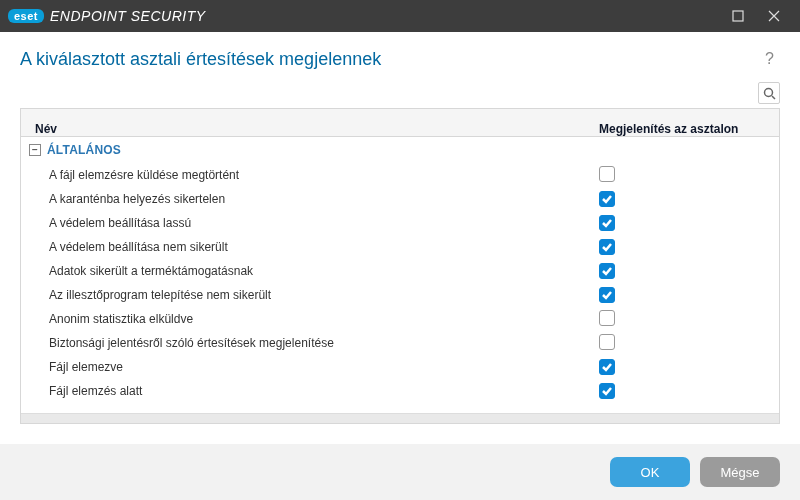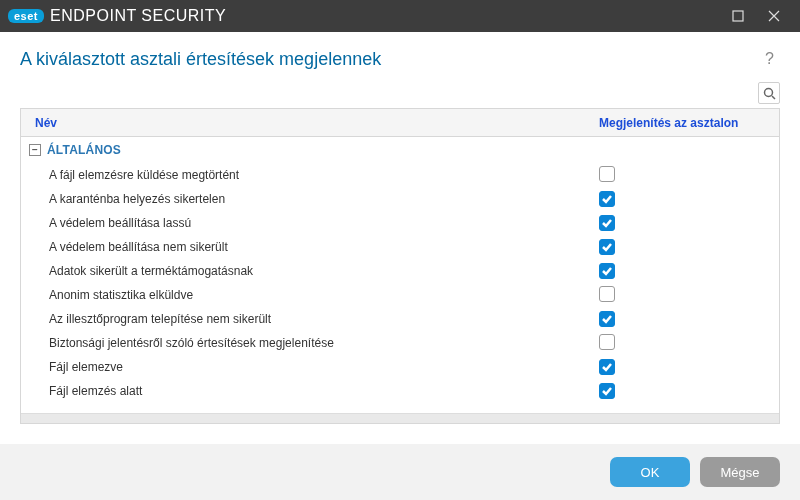--- a/index.html
+++ b/index.html
@@ -3,35 +3,35 @@
 <meta charset="utf-8">
 <style>
   * { box-sizing: border-box; margin: 0; padding: 0; font-family: "Segoe UI", Arial, sans-serif; }
   html, body { width: 800px; height: 500px; overflow: hidden; background: #fff; }
 
   .titlebar {
     height: 32px; background: #3d3d3d; color: #fff; display: flex; align-items: center;
     padding: 0 8px; font-size: 12px; letter-spacing: .5px;
   }
   .brand-box { background: #0a9ed9; color: #fff; border-radius: 6px; padding: 1px 6px; font-weight: 700; font-size: 11px; margin-right: 6px; }
-  .prod-name { font-weight: 400; font-size: 16px; }
+  .prod-name { font-weight: 400; font-size: 14px; font-style: italic; }
   .titlebar-spacer { flex: 1; }
   .win-btn { width: 36px; height: 32px; display: inline-flex; align-items: center; justify-content: center; color: #ddd; cursor: pointer; }
   .win-btn svg { width: 12px; height: 12px; stroke: #ddd; stroke-width: 1.2; fill: none; }
 
   .header-row { display: flex; align-items: center; padding: 14px 20px 10px 20px; }
   .page-title { font-size: 18px; color: #0369a1; flex: 1; }
   .help-q { color: #888; font-size: 16px; cursor: pointer; padding: 4px 6px; }
 
   .toolbar-row { display: flex; justify-content: flex-end; padding: 0 20px 4px 20px; }
   .search-ic { width: 22px; height: 22px; border: 1px solid #cfcfcf; border-radius: 2px; display: flex; align-items: center; justify-content: center; cursor: pointer; }
   .search-ic svg { width: 13px; height: 13px; stroke: #666; stroke-width: 1.5; fill: none; }
 
   .grid-wrap { margin: 0 20px; border: 1px solid #d7d7d7; height: 316px; display: flex; flex-direction: column; position: relative; }
-  .grid-head { display: flex; background: #f5f5f5; border-bottom: 1px solid #d7d7d7; font-size: 12px; font-weight: 600; color: #1d4ed8; height: 28px; align-items: center; }
+  .grid-head { display: flex; background: #f5f5f5; border-bottom: 1px solid #d7d7d7; font-size: 12px; font-weight: 600; color: #0f172a; height: 28px; align-items: flex-end; }
   .col-name { flex: 1; padding-left: 14px; }
   .col-show { width: 180px; }
   .grid-body { flex: 1; overflow-y: auto; overflow-x: hidden; font-size: 12px; color: #333; }
 
   .group-row { display: flex; align-items: center; height: 26px; padding-left: 4px; color: #2b77b3; font-weight: 700; font-size: 12px; letter-spacing: .2px; }
   .exp-icon { width: 12px; height: 12px; border: 1px solid #888; display: inline-flex; align-items: center; justify-content: center; margin: 0 6px 0 4px; font-size: 10px; line-height: 1; color: #555; cursor: pointer; background: #fff; }
 
   .data-row { display: flex; align-items: center; height: 24px; }
   .data-row .col-name { padding-left: 28px; }
   .chk { width: 16px; height: 16px; border: 1px solid #9a9a9a; border-radius: 3px; display: inline-flex; align-items: center; justify-content: center; cursor: pointer; background: #fff; }
@@ -123,30 +123,30 @@
       </div>
       <div class="data-row">
         <div class="col-name">Adatok sikerült a terméktámogatásnak</div>
         <div class="col-show"><span class="chk on">
             <svg>
               <path d="M2 6 L5 9 L10 3"></path>
             </svg>
           </span></div>
       </div>
       <div class="data-row">
-        <div class="col-name">Anonim statisztika elküldve</div>
-        <div class="col-show"><span class="chk"></span></div>
-      </div>
-      <div class="data-row">
         <div class="col-name">Az illesztőprogram telepítése nem sikerült</div>
         <div class="col-show"><span class="chk on">
             <svg>
               <path d="M2 6 L5 9 L10 3"></path>
             </svg>
           </span></div>
+      </div>
+      <div class="data-row">
+        <div class="col-name">Anonim statisztika elküldve</div>
+        <div class="col-show"><span class="chk"></span></div>
       </div>
       <div class="data-row">
         <div class="col-name">Biztonsági jelentésről szóló értesítések megjelenítése</div>
         <div class="col-show"><span class="chk"></span></div>
       </div>
       <div class="data-row">
         <div class="col-name">Fájl elemezve</div>
         <div class="col-show"><span class="chk on">
             <svg>
               <path d="M2 6 L5 9 L10 3"></path>

